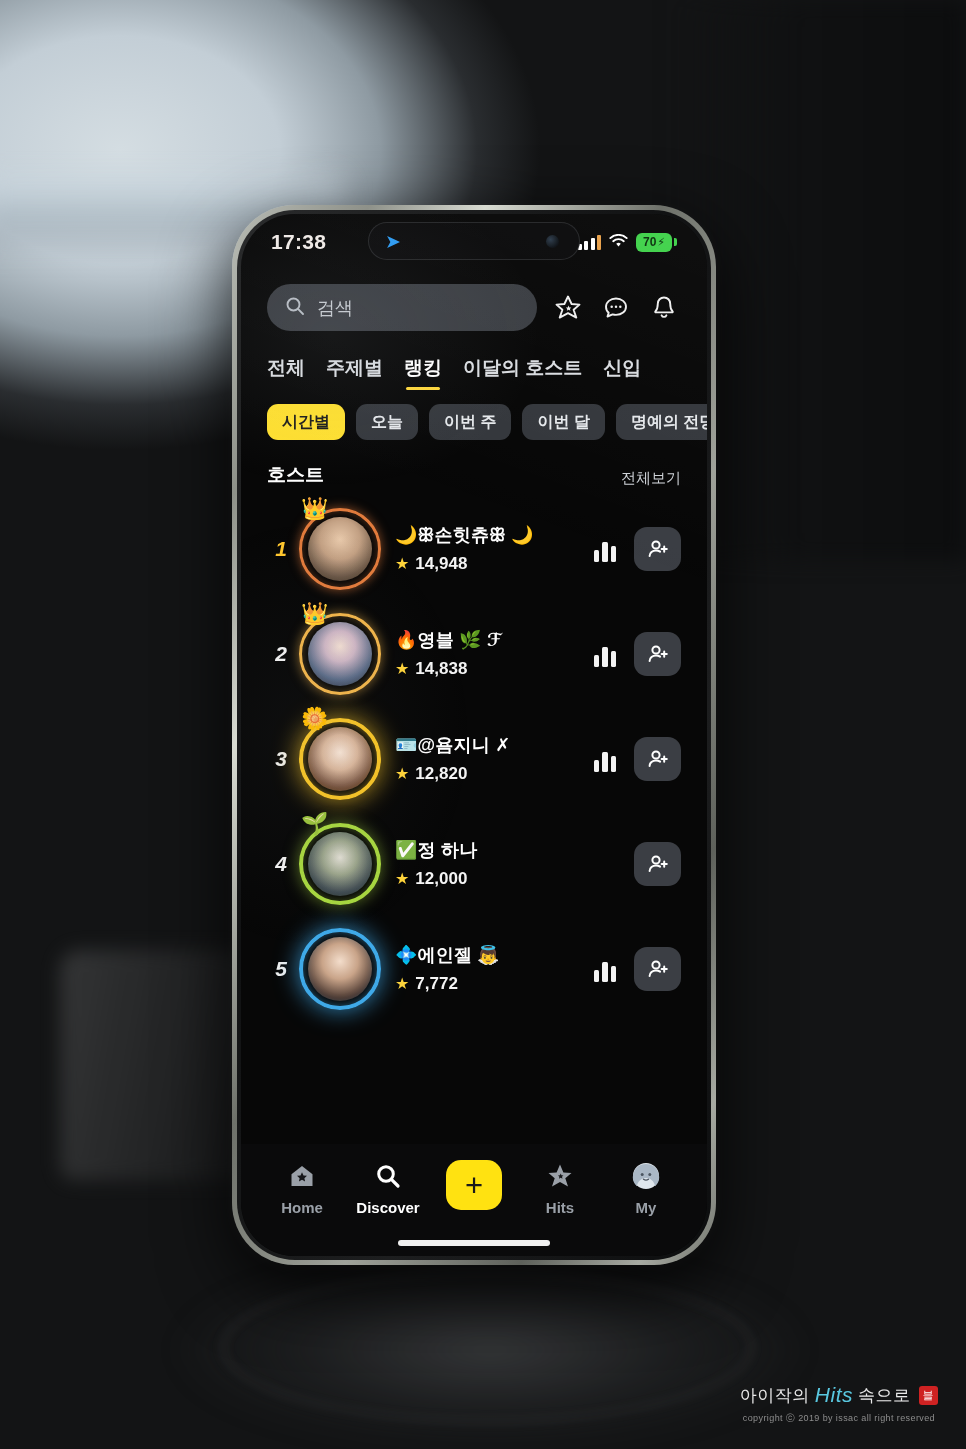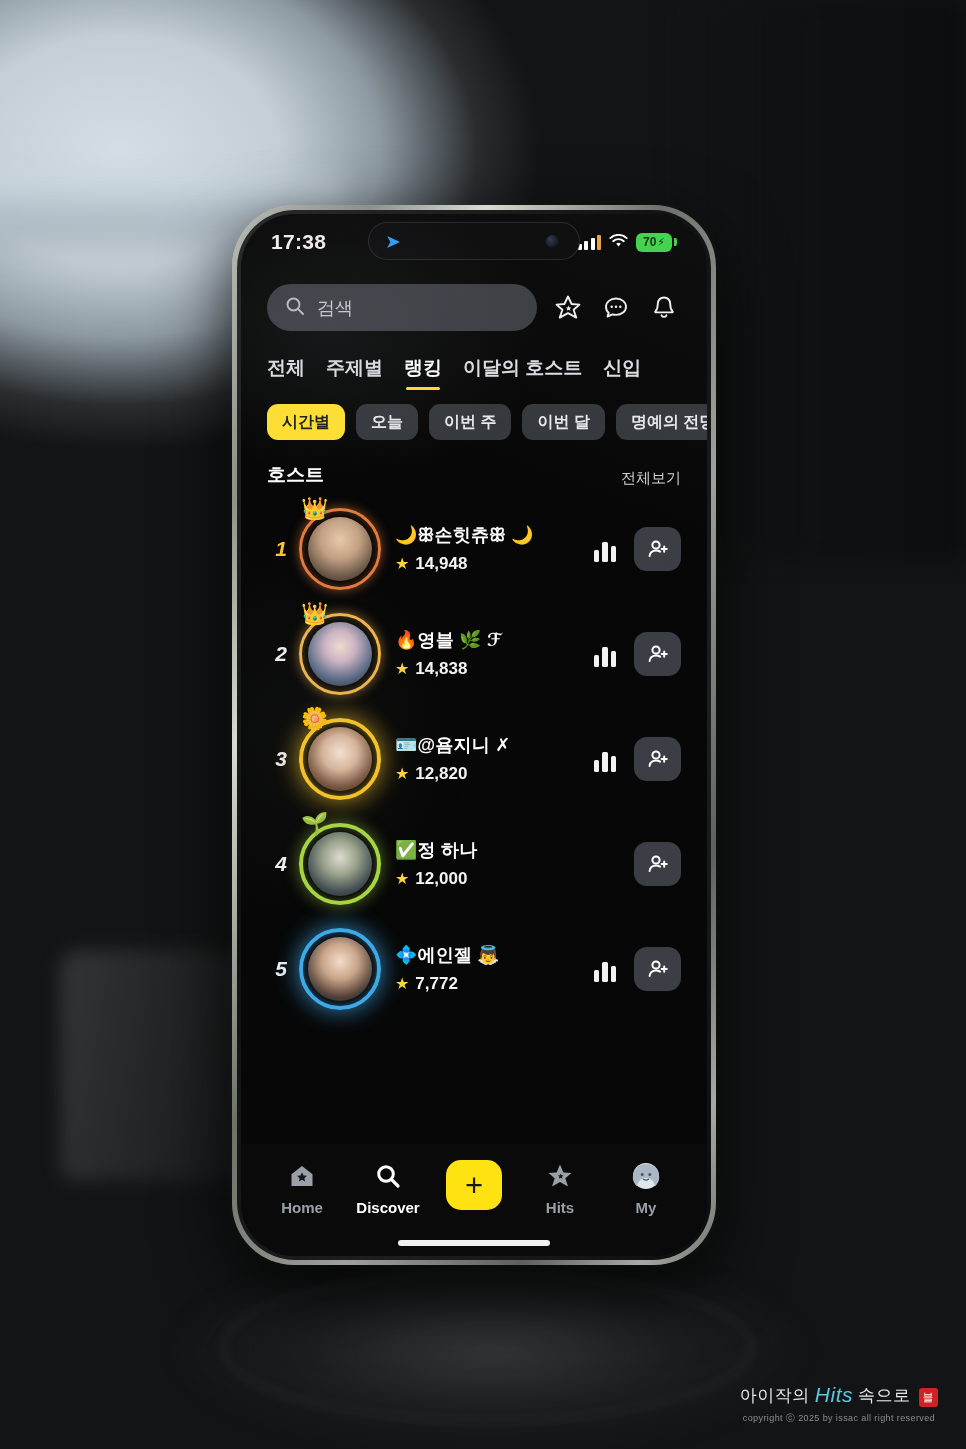--- a/index.html
+++ b/index.html
@@ -365,21 +365,21 @@
   
   .watermark {
     position: absolute;
     right: 28px; bottom: 24px;
     text-align: center;
     z-index: 40;
   }
   .wm-main {
     font-size: 17px;
     color: #e9e9e9;
-    display:flex; align-items:flex-end; gap:5px;
+    display:flex; align-items:center; gap:5px;
     letter-spacing: .5px;
   }
   .wm-life { color: #59c8e0; font-size: 21px; font-style: italic; }
   .wm-badge {
     display:inline-block;
     background:#cf2222; color:#fff;
     font-size: 11px;
     padding: 2px 4px;
     border-radius: 3px;
     margin-left: 3px;
@@ -701,14 +701,14 @@
  </div>
 </div>
 
 <div class="watermark">
   <div class="wm-main">
     <span>아이작의</span>
     <span class="wm-life">Hits</span>
     <span>속으로</span>
     <span class="wm-badge">블</span>
   </div>
-  <div class="wm-copy">copyright ⓒ 2025 by issac all right reserved</div>
+  <div class="wm-copy">copyright ⓒ 2019 by issac all right reserved</div>
 </div>
 
 </body></html>

